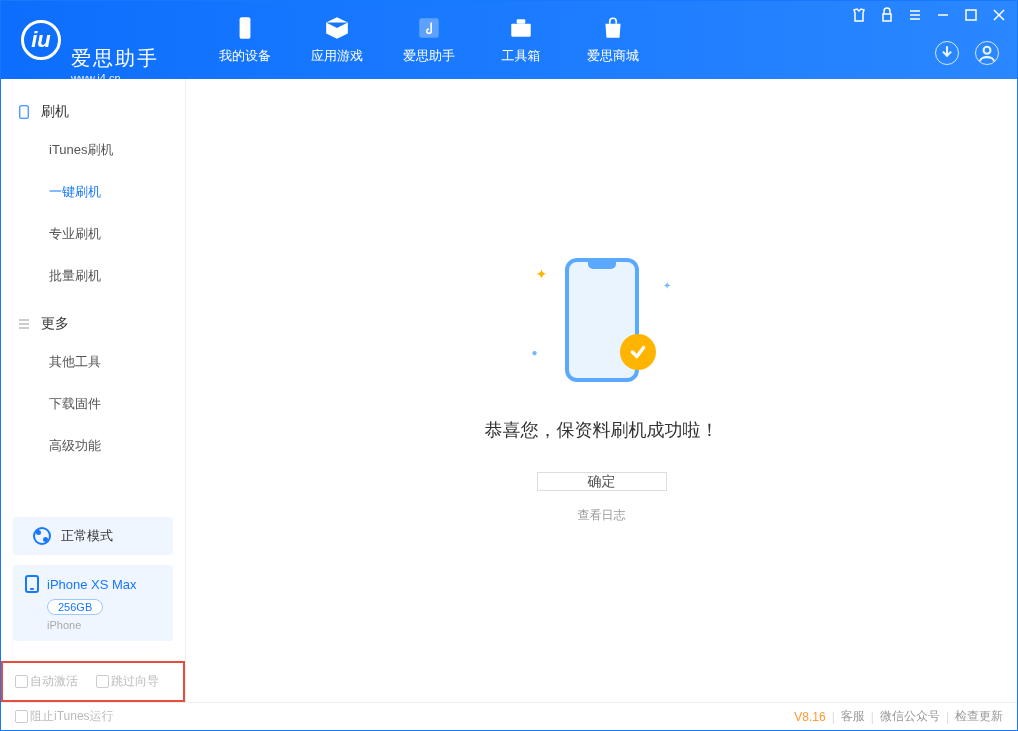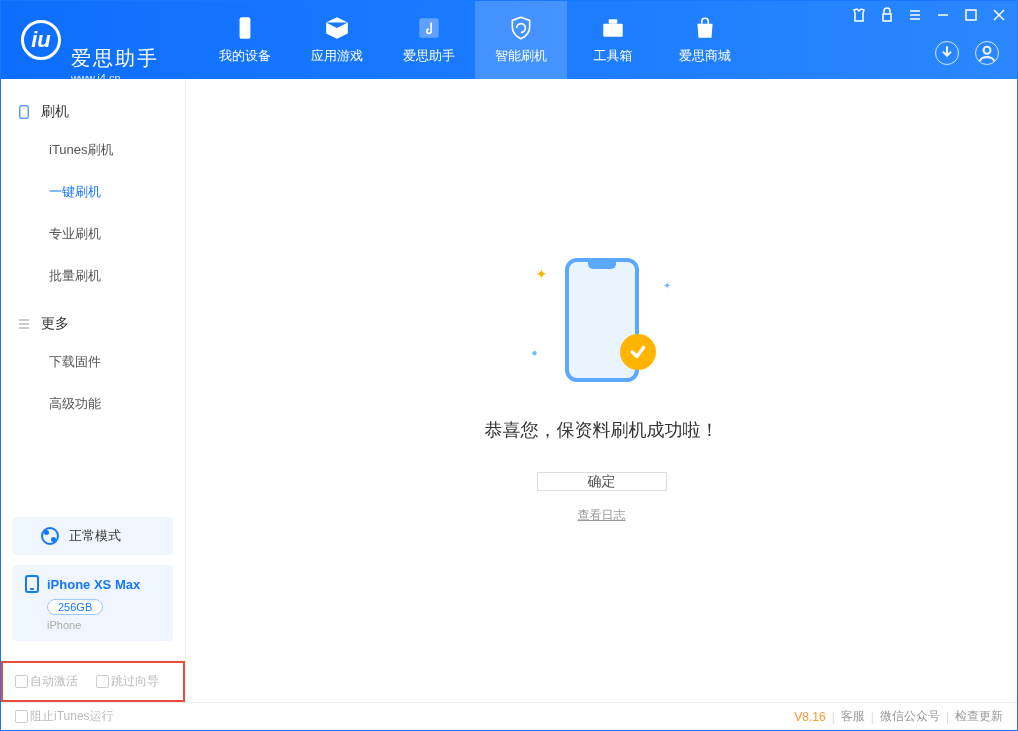--- a/index.html
+++ b/index.html
@@ -31,27 +31,27 @@
 
 .body { flex: 1; display: flex; overflow: hidden; }
 .sidebar { width: 185px; border-right: 1px solid #eee; display: flex; flex-direction: column; }
 .sidebar-scroll { flex: 1; padding-top: 16px; }
 .sb-section-title { display: flex; align-items: center; padding: 8px 16px; font-size: 14px; color: #333; gap: 10px; }
 .sb-section-title svg { width: 14px; height: 14px; }
 .sb-item { padding: 12px 16px 12px 48px; font-size: 13px; color: #555; cursor: pointer; }
 .sb-item.active { color: #1677ff; }
 
 .device-panel { padding: 12px; }
-.mode-box { background: #f0f6ff; border-radius: 3px; padding: 10px 28px; display: flex; align-items: center; gap: 10px; font-size: 13px; color: #333; margin-bottom: 10px; }
+.mode-box { background: #f0f6ff; border-radius: 3px; padding: 10px 20px; display: flex; align-items: center; gap: 10px; font-size: 13px; color: #333; margin-bottom: 10px; }
 .mode-icon { width: 18px; height: 18px; border: 2px solid #1677ff; border-radius: 50%; position: relative; }
 .mode-icon::before, .mode-icon::after { content: ''; position: absolute; width: 5px; height: 5px; background: #1677ff; border-radius: 50%; }
 .mode-icon::before { top: 1px; left: 1px; }
 .mode-icon::after { bottom: 1px; right: 1px; }
 .device-box { background: #f0f6ff; border-radius: 3px; padding: 10px 12px; }
-.device-name-row { display: flex; align-items: center; gap: 8px; font-size: 13px; font-weight: bold; color: #1677ff; }
+.device-name-row { display: flex; align-items: center; gap: 8px; font-size: 13px; font-weight: normal; color: #1677ff; }
 .device-phone-icon { width: 14px; height: 18px; border: 2px solid #1677ff; border-radius: 3px; position: relative; }
 .device-phone-icon::after { content: ''; position: absolute; bottom: 1px; left: 50%; transform: translateX(-50%); width: 4px; height: 2px; background: #1677ff; border-radius: 1px; }
 .device-storage { display: inline-block; margin-top: 6px; margin-left: 22px; padding: 1px 10px; font-size: 11px; color: #1677ff; border: 1px solid #9cc9ff; border-radius: 10px; background: #fff; }
 .device-type { margin-top: 4px; margin-left: 22px; font-size: 11px; color: #aaa; }
 
 .checkbox-row { border: 2px solid #e74c3c; margin: 8px 0 0 0; padding: 10px 12px; display: flex; gap: 18px; }
 .cb-group { display: flex; align-items: center; gap: 2px; font-size: 12px; color: #bbb; cursor: pointer; }
 .cb-box { width: 13px; height: 13px; border: 1px solid #ccc; border-radius: 2px; }
 
 
@@ -60,21 +60,21 @@
 .phone-body { position: absolute; left: 50%; transform: translateX(-50%); width: 74px; height: 124px; border: 4px solid #5aa9ff; border-radius: 12px; background: #eaf4ff; }
 .phone-notch { position: absolute; top: 0; left: 50%; transform: translateX(-50%); width: 28px; height: 7px; background: #5aa9ff; border-radius: 0 0 5px 5px; }
 .check-circle { position: absolute; right: 26px; bottom: 18px; width: 36px; height: 36px; background: #ffb400; border-radius: 50%; display: flex; align-items: center; justify-content: center; }
 .check-circle svg { width: 18px; height: 18px; stroke: #fff; fill: none; stroke-width: 3; stroke-linecap: round; stroke-linejoin: round; }
 .spark { position: absolute; font-size: 14px; }
 .s1 { top: 8px; left: 14px; color: #ffb400; }
 .s2 { top: 22px; right: 10px; color: #74b9ff; font-size: 10px; }
 .s3 { bottom: 30px; left: 10px; color: #74b9ff; font-size: 10px; }
 .main-title { font-size: 18px; color: #333; margin-bottom: 30px; }
 .ok-btn { width: 130px; height: 19px; border: 1px solid #ddd; background: #fff; font-size: 14px; color: #555; cursor: pointer; margin-bottom: 16px; }
-.log-link { font-size: 12px; color: #999; cursor: pointer; text-decoration: underline; }
+.log-link { font-size: 12px; color: #999; cursor: pointer; }
 
 
 .footer { height: 28px; border-top: 1px solid #eee; display: flex; align-items: center; padding: 0 14px; font-size: 12px; color: #999; }
 .footer-left { display: flex; align-items: center; gap: 6px; }
 .footer-right { margin-left: auto; display: flex; align-items: center; gap: 6px; }
 .footer-right .fdiv { color: #ddd; }
 .footer-link { cursor: pointer; }
 .version { color: #ff9933; }
 </style>
 </head>
@@ -111,29 +111,20 @@
       </div>
       <div class="nav-tab">
         <div class="nav-icon">
             <svg viewBox="0 0 24 24">
               <rect x="3" y="3" width="18" height="18" rx="2" fill="#fff" opacity="0.3"></rect>
               <path d="M14 7 L14 15 A2 2 0 1 1 12 13" stroke="#fff" stroke-width="1.5" fill="none"></path>
             </svg>
           </div>
         <span>爱思助手</span>
       </div>
-      <div class="nav-tab active">
-        <div class="nav-icon">
-            <svg viewBox="0 0 24 24">
-              <path d="M12 2 L20 5 V11 C20 16 16 20 12 22 C8 20 4 16 4 11 V5 Z" fill="none" stroke="#fff" stroke-width="1.5"></path>
-              <path d="M8 12 A4 4 0 1 1 12 16" fill="none" stroke="#fff" stroke-width="1.5"></path>
-            </svg>
-          </div>
-        <span>智能刷机</span>
-      </div>
       <div class="nav-tab">
         <div class="nav-icon">
             <svg viewBox="0 0 24 24">
               <rect x="3" y="8" width="18" height="12" rx="1"></rect>
               <rect x="8" y="4" width="8" height="4" rx="1"></rect>
             </svg>
           </div>
         <span>工具箱</span>
       </div>
       <div class="nav-tab">
@@ -212,20 +203,21 @@
         <div class="sb-item">批量刷机</div>
 
         <div class="sb-section-title" style="margin-top:10px">
           <svg viewBox="0 0 14 14">
               <line x1="2" y1="3" x2="12" y2="3" stroke="#bbb" stroke-width="1.5"></line>
               <line x1="2" y1="7" x2="12" y2="7" stroke="#bbb" stroke-width="1.5"></line>
               <line x1="2" y1="11" x2="12" y2="11" stroke="#bbb" stroke-width="1.5"></line>
             </svg>
           <span>更多</span>
         </div>
+        <div class="sb-item">其他工具</div>
         <div class="sb-item">下载固件</div>
         <div class="sb-item">高级功能</div>
       </div>
 
       <div class="device-panel">
         <div class="mode-box">
           <div class="mode-icon"></div>
           <span>正常模式</span>
         </div>
         <div class="device-box">

